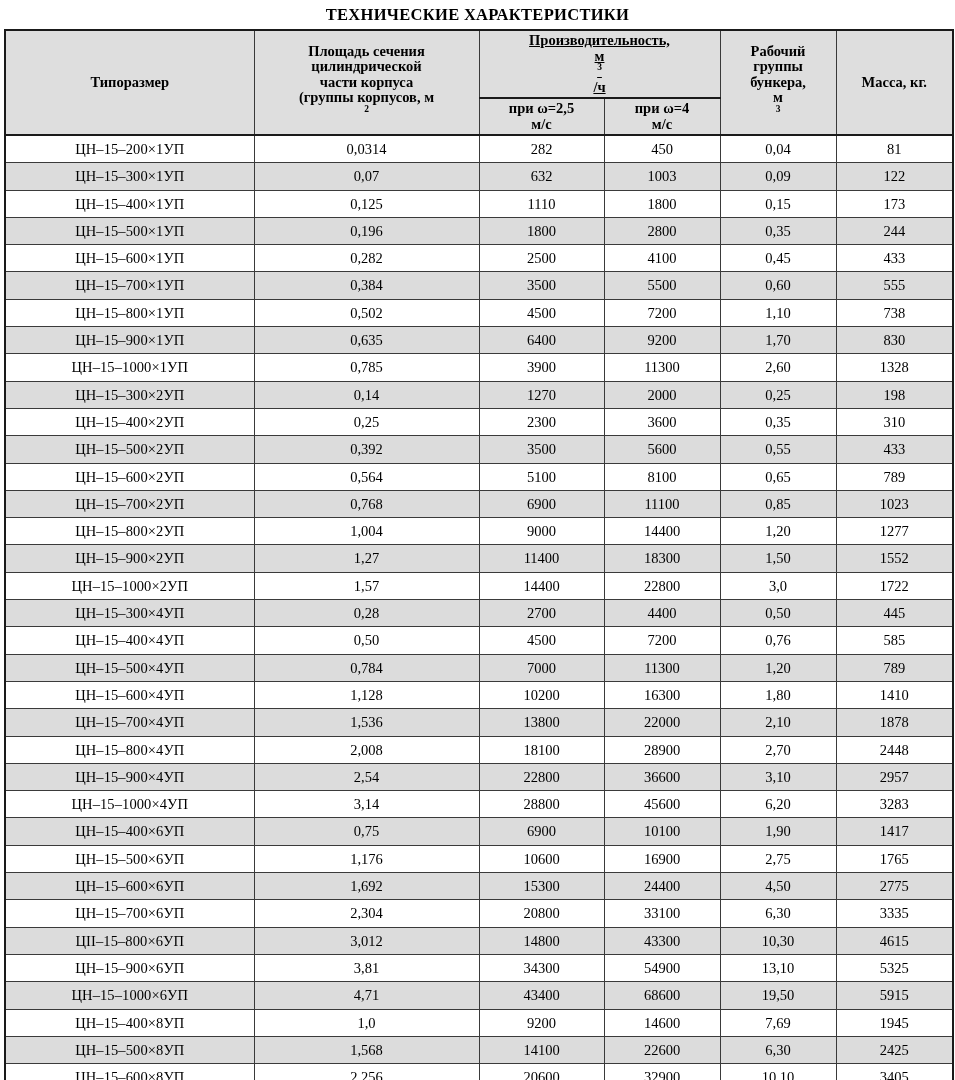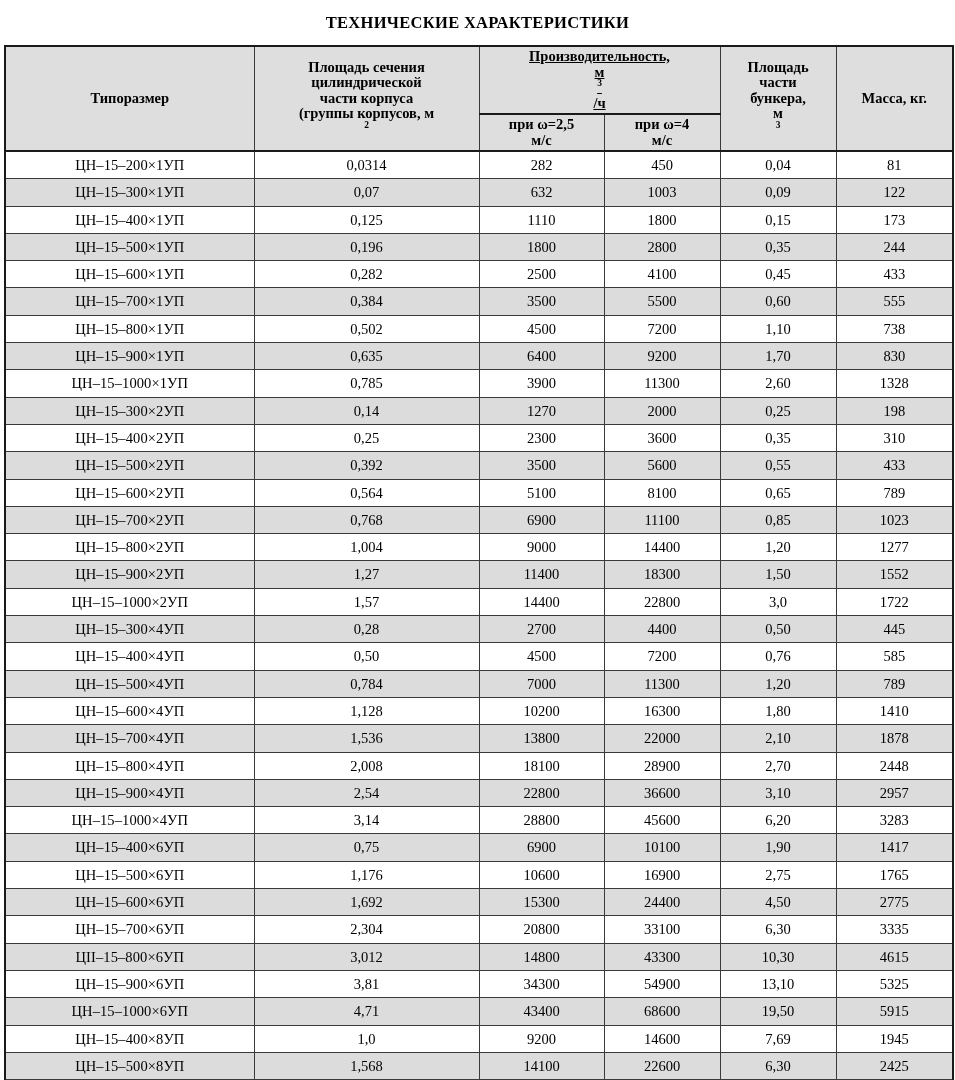--- a/index.html
+++ b/index.html
@@ -20,21 +20,21 @@
     position: relative;
     box-sizing: border-box;
   }
   .doc-title {
     text-align: center;
     font-weight: bold;
     font-size: 16.5px;
     letter-spacing: 0.3px;
     line-height: 26px;
     height: 27px;
-    margin: 8px;
+    margin: 0;
     padding: 2px 0 0 0;
     font-family: "Liberation Serif", "DejaVu Serif", serif;
   }
   table.spec {
     border-collapse: collapse;
     table-layout: fixed;
     width: 948px;
     margin-left: 4px;
     border: 2px solid #1a1a1a;
   }
@@ -133,22 +133,22 @@
           </span>
         </th>
         <th colspan="2" class="mid">
           <span class="hdr-lines">
             <span>Производительность,</span>
             <span><span>м</span><sup>3</sup><span>/ч</span></span>
           </span>
         </th>
         <th rowspan="2" class="sub">
           <span class="hdr-lines">
-            <span>Площадь</span>
-            <span>части</span>
+            <span>Рабочий</span>
+            <span>группы</span>
             <span>бункера,</span>
             <span><span>м</span><sup>3</sup></span>
           </span>
         </th>
         <th rowspan="2" class="sub">
           <span>Масса, кг.</span>
         </th>
       </tr>
       <tr>
         <th class="sub">

